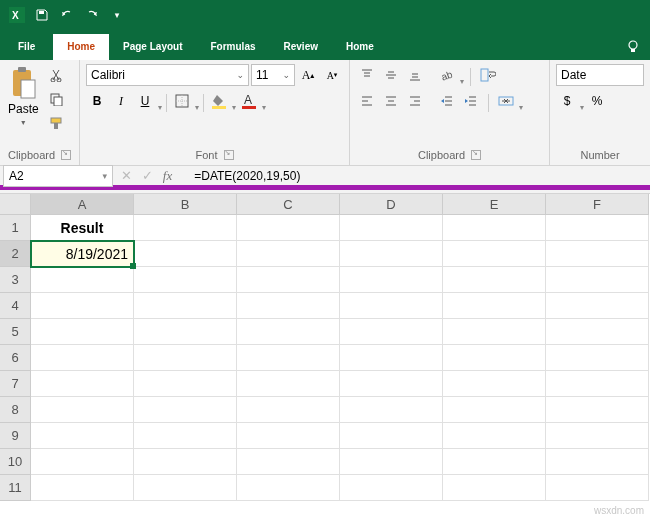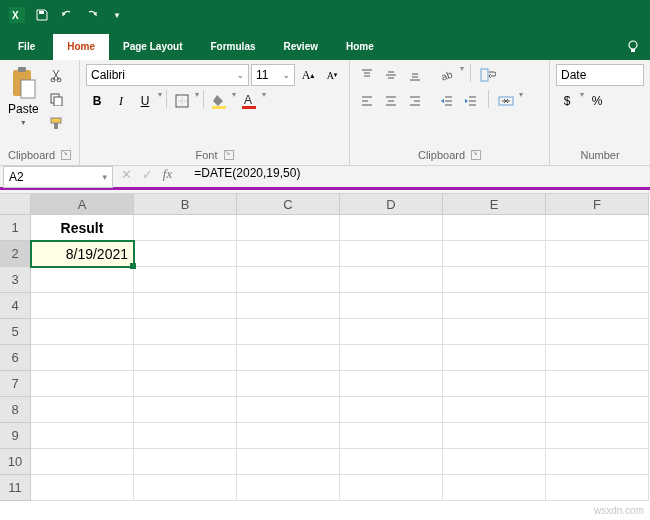--- a/index.html
+++ b/index.html
@@ -16,24 +16,24 @@
 .bulb { width: 22px; height: 22px; }
 .ribbon { height: 106px; background: #f3f3f3; border-bottom: 1px solid #d4d4d4; display: flex; }
 .group { border-right: 1px solid #d4d4d4; display: flex; flex-direction: column; padding: 4px 6px 2px; }
 .group-body { flex: 1; display: flex; align-items: flex-start; gap: 4px; }
 .group-label { text-align: center; font-size: 11px; color: #666; display: flex; align-items: center; justify-content: center; gap: 6px; padding-bottom: 2px; }
 .launcher { width: 10px; height: 10px; border: 1px solid #aaa; position: relative; }
 .launcher::after { content: "↘"; font-size: 7px; color: #888; position: absolute; top: -2px; left: 0; }
 .btn { display: flex; flex-direction: column; align-items: center; gap: 2px; padding: 2px; text-align: center; }
 .small-btn { width: 22px; height: 22px; display: flex; align-items: center; justify-content: center; font-size: 12px; }
 .col3 { display: flex; flex-direction: column; gap: 2px; }
-.row3 { display: flex; gap: 2px; align-items: flex-start; }
+.row3 { display: flex; gap: 2px; align-items: flex-end; }
 .sel { height: 22px; border: 1px solid #c0c0c0; background: #fff; display: flex; align-items: center; padding: 0 4px; font-size: 12px; justify-content: space-between; }
 .sel .chev { font-size: 9px; color: #666; }
-.fb-row { height: 24px; background: #f3f3f3; border-bottom: 3px solid #a21caf; display: flex; align-items: flex-start; font-size: 12px; }
+.fb-row { height: 24px; background: #f3f3f3; border-bottom: 5px solid #a21caf; display: flex; align-items: center; font-size: 12px; }
 .namebox { width: 110px; height: 22px; border: 1px solid #c8c8c8; background: #fff; margin: 0 0 0 3px; display: flex; align-items: center; padding: 0 5px; justify-content: space-between; }
 .fx-btns { display: flex; align-items: center; color: #bbb; padding: 0 8px; gap: 10px; font-size: 13px; }
 .fx { font-style: italic; font-family: "Times New Roman", serif; color: #777; }
 .formula { flex: 1; padding-left: 6px; margin-left: 8px; }
 .grid-wrap { position: relative; }
 .col-headers { display: flex; height: 21px; }
 .rh-corner { width: 31px; background: #e6e6e6; border-right: 1px solid #ccc; border-bottom: 1px solid #ccc; }
 .ch { width: 103px; background: #e6e6e6; border-right: 1px solid #ccc; border-bottom: 1px solid #ccc; text-align: center; font-size: 13px; color: #555; line-height: 21px; }
 .ch.sel-col { background: #d2d2d2; }
 .rows { }

